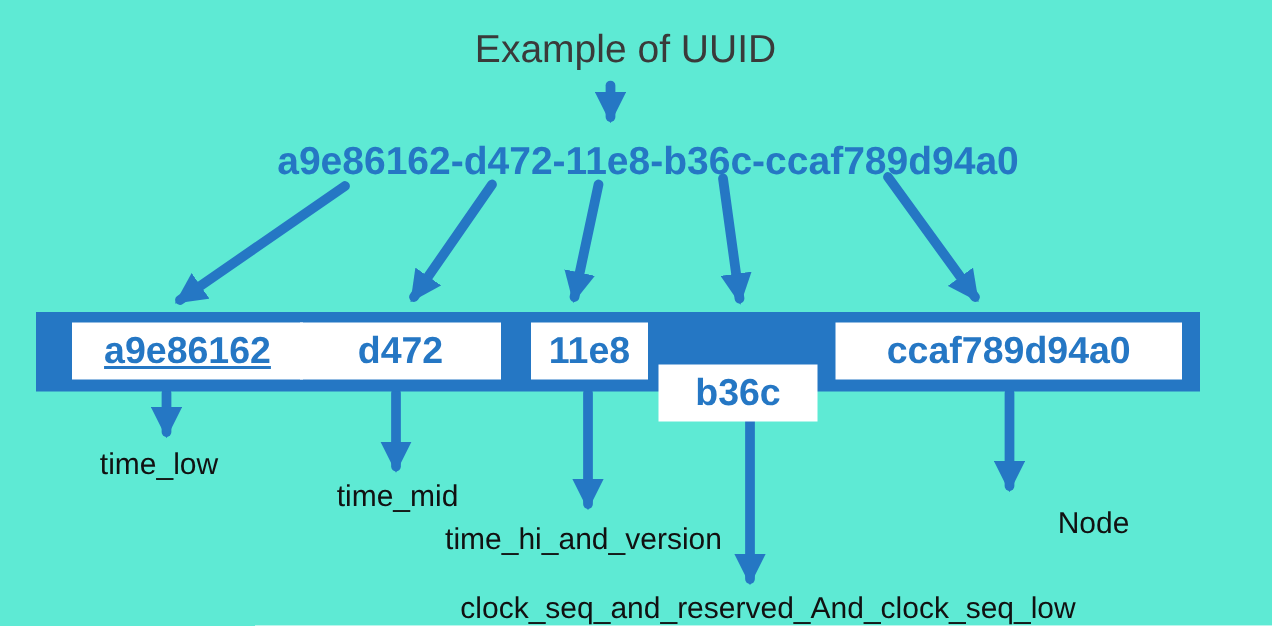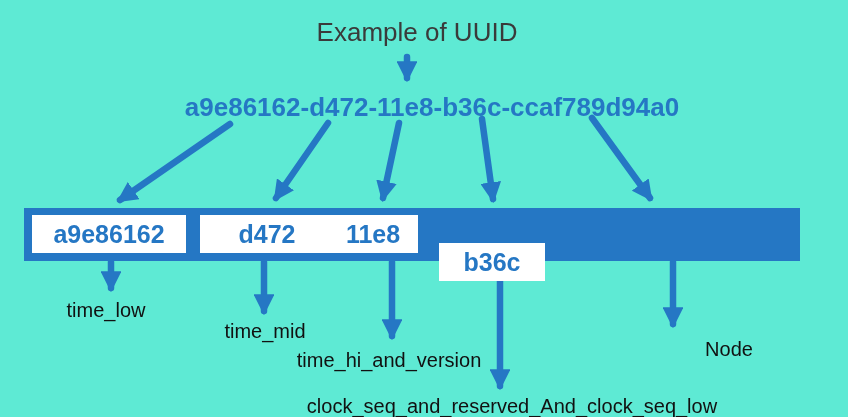--- a/index.html
+++ b/index.html
@@ -71,24 +71,25 @@
     <line x1="500" y1="262" x2="500" y2="386" marker-end="url(#ah)"></line>
     <line x1="673" y1="262" x2="673" y2="324" marker-end="url(#ah)"></line>
   </svg>
 
   <div class="title">Example of UUID</div>
 
   <div class="uuid">a9e86162-d472-11e8-b36c-ccaf789d94a0</div>
 
   <div class="bar"></div>
 
-  <div class="seg-box" style="left:32px;width:154px;">a9e86162</div>
+  <div class="seg-box" style="left:48px;width:154px;text-decoration:underline;">a9e86162</div>
   <div class="seg-box" style="left:200px;width:134px;text-align:center;">d472</div>
-  <div class="seg-box" style="left:328px;width:90px;">11e8</div>
+  <div class="seg-box" style="left:354px;width:78px;">11e8</div>
   <div class="seg-box" style="left:439px;width:106px;margin-top:28px;">b36c</div>
+  <div class="seg-box" style="left:557px;width:231px;">ccaf789d94a0</div>
 
   <div class="seg-label" style="left:106px;top:299px;">time_low</div>
   <div class="seg-label" style="left:389px;top:349px;">time_hi_and_version</div>
   <div class="seg-label" style="left:265px;top:320px;">time_mid</div>
   <div class="seg-label" style="left:512px;top:395px;">clock_seq_and_reserved_And_clock_seq_low</div>
   <div class="seg-label" style="left:685px;top:338px;margin-left:44px;">Node</div>
 
 </div>
 
 </body></html>

